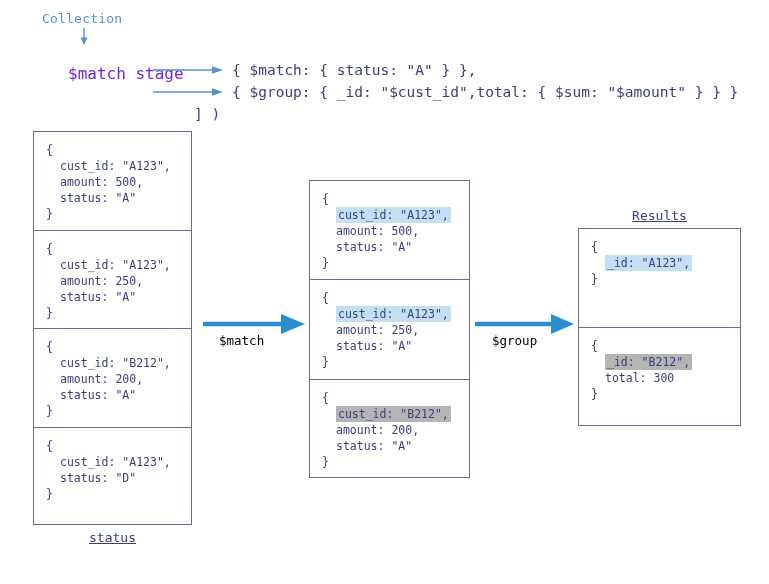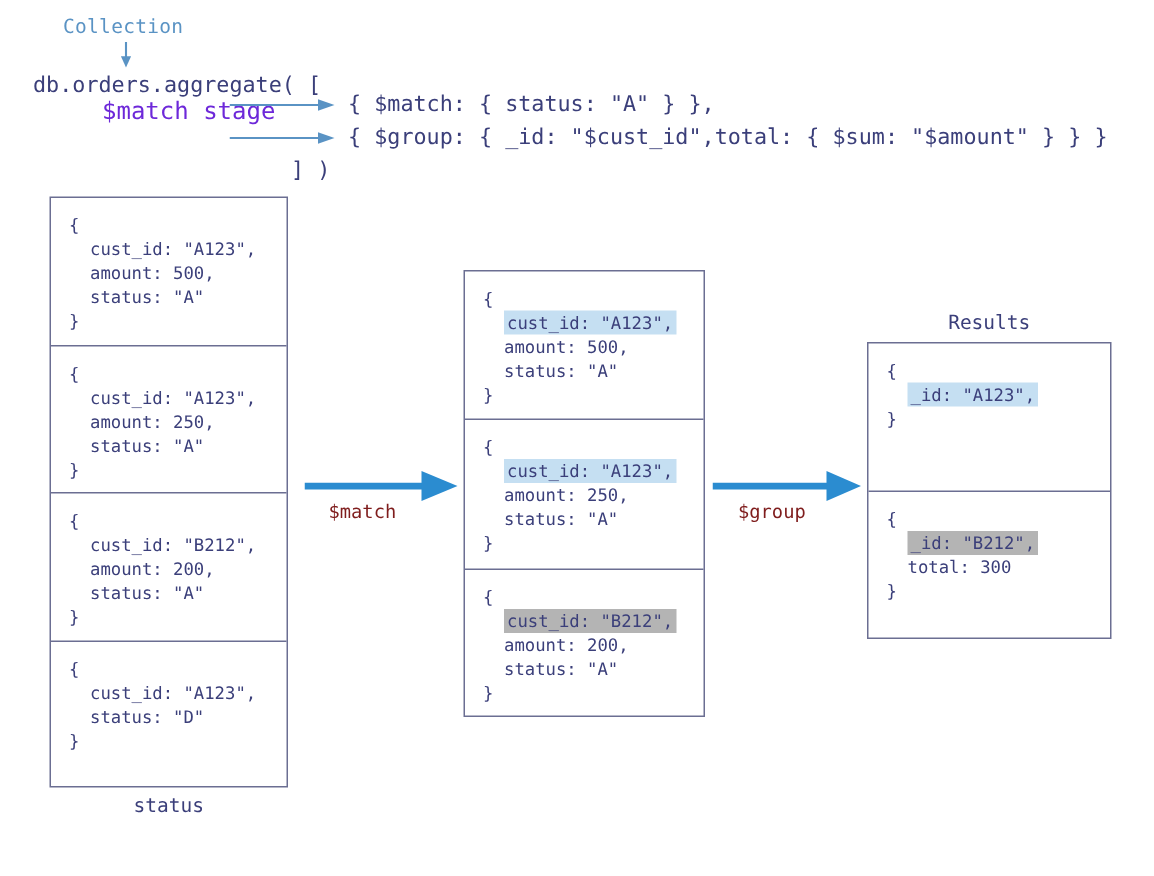--- a/index.html
+++ b/index.html
@@ -93,51 +93,51 @@
   .hl { display: inline; padding: 1px 2px; }
   .hl-blue { background: #c5dff2; }
   .hl-gray { background: #b4b4b4; }
 
   .box-caption {
     position: absolute;
     font-size: 13px;
     color: #3b3f7a;
     white-space: pre;
     text-align: center;
+    text-decoration: underline;
   }
   #cap-orders  { left: 33px; top: 530px; width: 159px; }
   #cap-results { left: 578px; top: 208px; width: 163px; }
 
   
   .big-arrow { position: absolute; }
   #big-arrow-match { left: 203px; top: 313px; width: 103px; height: 22px; }
   #big-arrow-group { left: 475px; top: 313px; width: 100px; height: 22px; }
 
   .big-arrow-label {
     position: absolute;
     font-size: 12.5px;
-    color: #7f1d1d;
+    color: #000000;
     white-space: pre;
   }
   #lbl-match { left: 219px; top: 333px; }
   #lbl-group { left: 492px; top: 333px; }
 </style>
 </head>
 <body>
 
 <div class="stage">
 
   <div class="collection-label">Collection</div>
 
   <svg class="collection-arrow" viewBox="0 0 10 18">
     <line x1="5" y1="0" x2="5" y2="11" stroke="#5a93c4" stroke-width="1.4"></line>
     <polygon points="5,17 1.6,9.5 8.4,9.5" fill="#5a93c4"></polygon>
   </svg>
 
-  <div class="code-line" id="code-call">db.orders.aggregate( [</div>
 
   <div class="stage-label" id="label-match">$match stage</div>
   <svg class="thin-arrow" id="arr-match" viewBox="0 0 72 12">
     <line x1="0" y1="6" x2="61" y2="6" stroke="#5a93c4" stroke-width="1.3"></line>
     <polygon points="70,6 59,2.2 59,9.8" fill="#5a93c4"></polygon>
   </svg>
   <div class="code-line" id="code-match">{ $match: { status: "A" } },</div>
 
   <div class="stage-label" id="label-group">$group stage</div>
   <svg class="thin-arrow" id="arr-group" viewBox="0 0 72 12">

